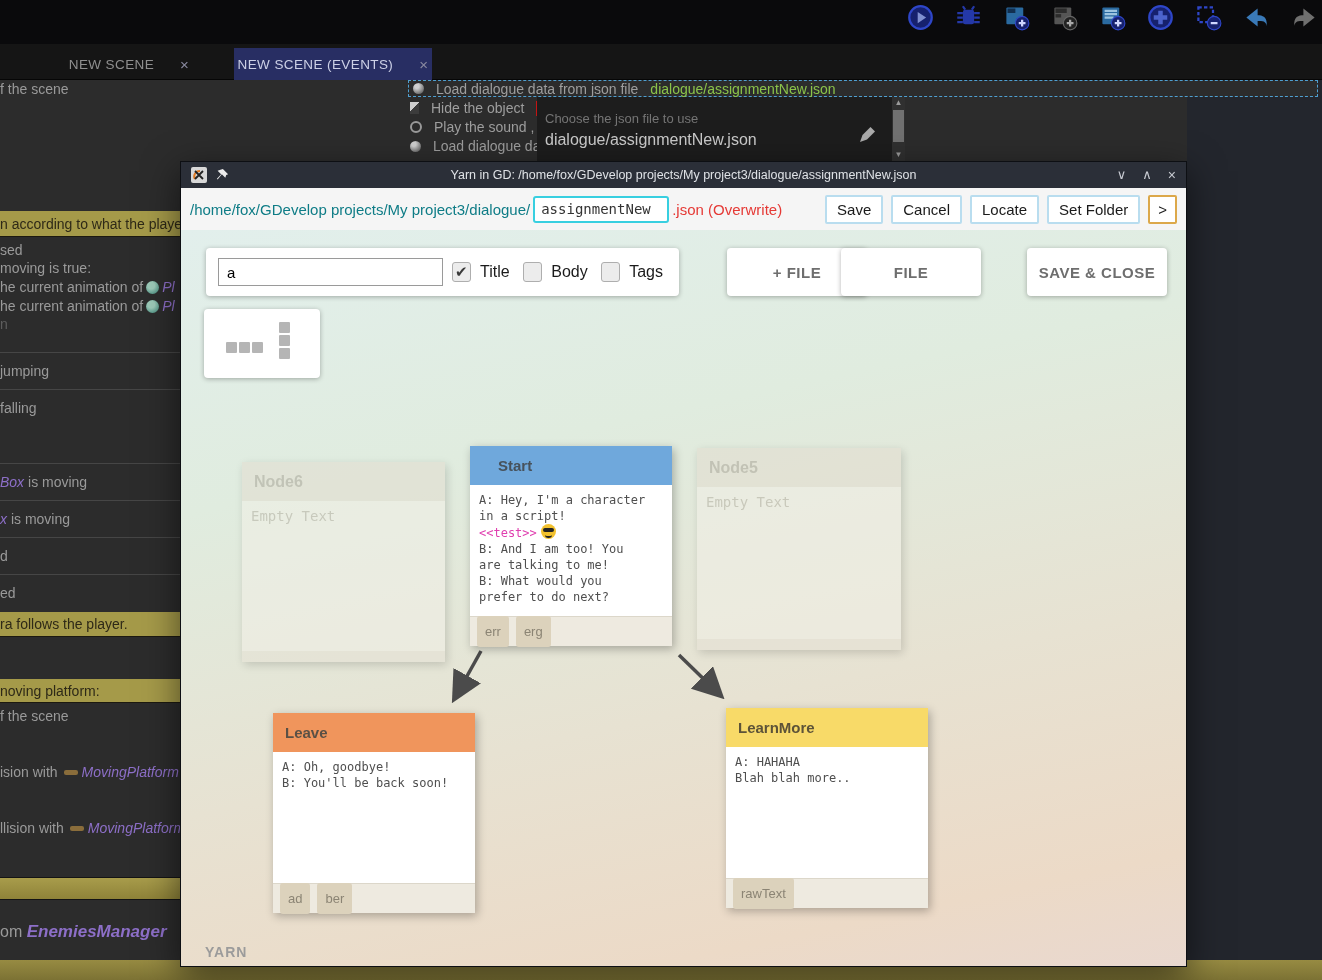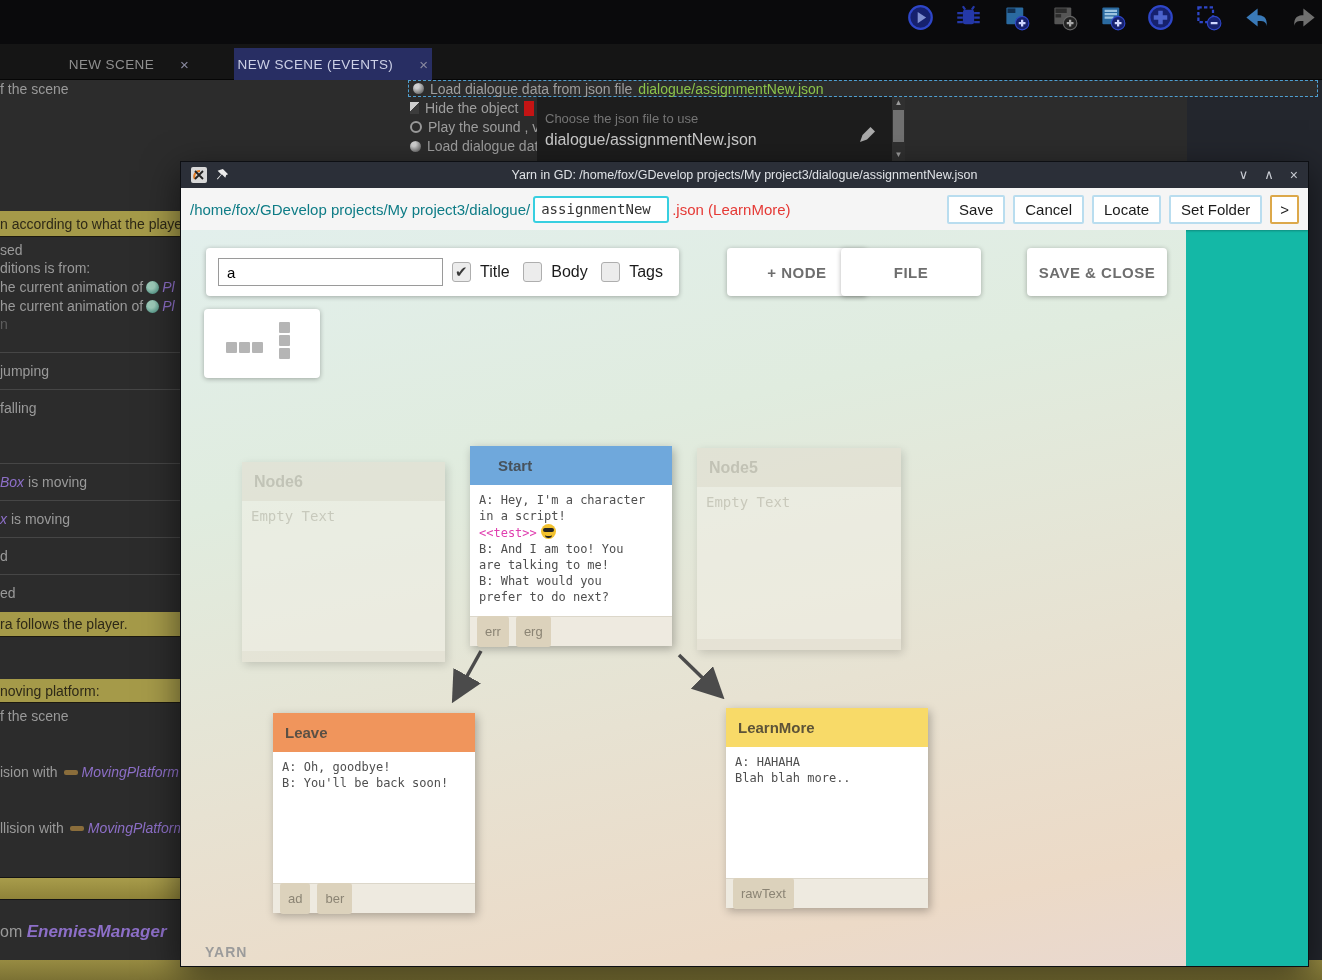--- a/index.html
+++ b/index.html
@@ -27,43 +27,43 @@
   .comment { position:absolute; left:0; width:180px; background:#a59a49; color:#2e2917;
              font-size:14px; display:flex; align-items:center; white-space:nowrap; overflow:hidden; border-bottom:1px solid #1d1a10;}
   .olivebar { position:absolute; left:0; width:180px; height:23px; background:linear-gradient(#a89c4b,#8f8339); border-top:1px solid #141414; border-bottom:1px solid #141414;}
   .player-ico { display:inline-block; width:13px; height:13px; border-radius:50%;
                 background:radial-gradient(circle at 40% 35%, #9cc9b8 30%, #5f9e8f 70%); vertical-align:-2px; margin:0 3px;}
   .dash-ico { display:inline-block; width:14px; height:5px; background:#8a6d3b; border-radius:2px; vertical-align:2px; margin:0 4px 0 6px;}
   .mgr { font-size:16px; }
   .mgr .obj { font-size:17px; font-weight:bold; }
 
   
-  .evtop { position:absolute; color:#9e9e9e; font-size:14px; white-space:nowrap; display:flex; align-items:center; gap:6px;}
+  .evtop { position:absolute; color:#9e9e9e; font-size:14px; white-space:nowrap; display:flex; align-items:center; gap:12px;}
   .sel-row { border:1px dashed #4f9fd0; background:#2c2c2c; padding-left:4px; }
   .file-green { color:#8bc34a; }
   .sphere-ico { display:inline-block; width:11px; height:11px; border-radius:50%;
                 background:radial-gradient(circle at 35% 30%, #cfcfcf 20%, #6f6f6f 75%); }
   .hide-ico { display:inline-block; width:9px; height:12px; background:linear-gradient(135deg,#cfcfcf 45%,#3c3c3c 46%); }
   .red-swatch { display:inline-block; width:10px; height:15px; background:#c41414; }
   .ring-ico { display:inline-block; width:12px; height:12px; border-radius:50%; border:2px solid #9a9a9a; background:#2c2c2c; }
 
   .popup { position:absolute; left:537px; top:97px; width:368px; height:64px; background:#1d1d1d; }
   .popup-label { position:absolute; left:8px; top:14px; color:#757575; font-size:13px; }
   .popup-value { position:absolute; left:8px; top:34px; color:#cacaca; font-size:16px; }
   .popup-scroll { position:absolute; right:0; top:0; width:13px; height:64px; background:#303030; }
   .popup-thumb { position:absolute; right:1px; top:13px; width:11px; height:32px; background:#717171; }
   .scroll-arrow { position:absolute; right:0; width:13px; height:12px; color:#9a9a9a; font-size:8px; text-align:center; line-height:12px;}
 
   .events-right { position:absolute; left:1187px; top:80px; width:135px; height:881px; background:#23262d; }
   .bottombar { position:absolute; left:0; top:960px; width:1322px; height:20px;
                background:linear-gradient(#978b42,#7c7234); }
 
   
-  .dialog { position:absolute; left:180px; top:161px; width:1129px; height:806px;
-            border:1px solid #0d0f13; box-shadow:0 10px 34px rgba(0,0,0,.55); background:#14b8a6; }
+  .dialog { position:absolute; left:180px; top:161px; width:1007px; height:806px;
+            border:1px solid #0d0f13; box-shadow:0 10px 34px rgba(0,0,0,.55); background:#22c55e; }
   .dlg-titlebar { position:absolute; left:0; top:0; width:100%; height:26px; background:#2b2f38;
                   display:flex; align-items:center; color:#dfe2e6; font-size:12.5px; padding:0 10px; gap:8px;}
   .dlg-title { position:absolute; left:0; right:0; text-align:center; pointer-events:none; }
   .winctl { display:flex; gap:16px; margin-left:auto; color:#c8cbd2; font-size:13px; z-index:2; }
   .appicon { width:16px; height:16px; z-index:2; }
   .pinicon { width:14px; height:14px; z-index:2; }
 
   .dlg-header { position:absolute; left:0; top:26px; width:100%; height:42px; background:#f5f5f5;
                 display:flex; align-items:center; padding:0 9px; box-shadow:0 1px 2px rgba(0,0,0,.25); }
   .path-teal { color:#0e7c86; font-size:15px; white-space:nowrap; }
@@ -209,21 +209,21 @@
       <div class="popup-thumb"></div>
       <div class="scroll-arrow" style="bottom:0;">▼</div>
     </div>
   </div>
 
   <div class="evrow" style="top:81px;"><span>f the scene</span></div>
   <div class="comment" style="top:211px; height:26px;">
       <span>n according to what the playe</span>
     </div>
   <div class="evrow" style="top:242px;"><span>sed</span></div>
-  <div class="evrow" style="top:260px;"><span>ditions is from:</span></div>
+  <div class="evrow" style="top:260px;"><span>moving is true:</span></div>
   <div class="evrow" style="top:279px;"><span>he current animation of</span><span class="player-ico"></span><span class="obj">Pl</span></div>
   <div class="evrow" style="top:298px;"><span>he current animation of</span><span class="player-ico"></span><span class="obj">Pl</span></div>
   <div class="evrow" style="top:316px; color:#5d5d5d;"><span>n</span></div>
   <div class="evrow divided" style="top:352px;">
       <span>jumping</span>
     </div>
   <div class="evrow divided" style="top:389px;">
       <span>falling</span>
     </div>
   <div class="evrow divided" style="top:463px;">
@@ -269,21 +269,21 @@
       <div class="winctl">
         <span>∨</span>
         <span>∧</span>
         <span style="font-size:14px;">×</span>
       </div>
     </div>
 
     <div class="dlg-header">
       <span class="path-teal">/home/fox/GDevelop projects/My project3/dialogue/</span>
       <input class="fname-input" type="text" value="assignmentNew" style="">
-      <span class="suffix-red">.json (LearnMore)</span>
+      <span class="suffix-red">.json (Overwrite)</span>
       <span class="hdr-spacer"></span>
       <button class="hbtn">Save</button>
       <button class="hbtn">Cancel</button>
       <button class="hbtn">Locate</button>
       <button class="hbtn">Set Folder</button>
       <button class="hbtn more">&gt;</button>
     </div>
 
     <div class="canvas">
 
@@ -293,21 +293,21 @@
             <span>✔</span>
           </span>
         <span class="chk-label">Title</span>
         <span class="chk"></span>
         <span class="chk-label">Body</span>
         <span class="chk"></span>
         <span class="chk-label">Tags</span>
       </div>
 
       <div class="card actbtn" style="left:546px; top:18px;">
-          <span>+ NODE</span>
+          <span>+ FILE</span>
         </div>
       <div class="card actbtn" style="left:660px; top:18px;">
           <span>FILE</span>
         </div>
       <div class="card actbtn" style="left:846px; top:18px;">
           <span>SAVE &amp; CLOSE</span>
         </div>
 
       <div class="card minimap">
         <span class="mm-sq" style="left:22px; top:33px;"></span>

